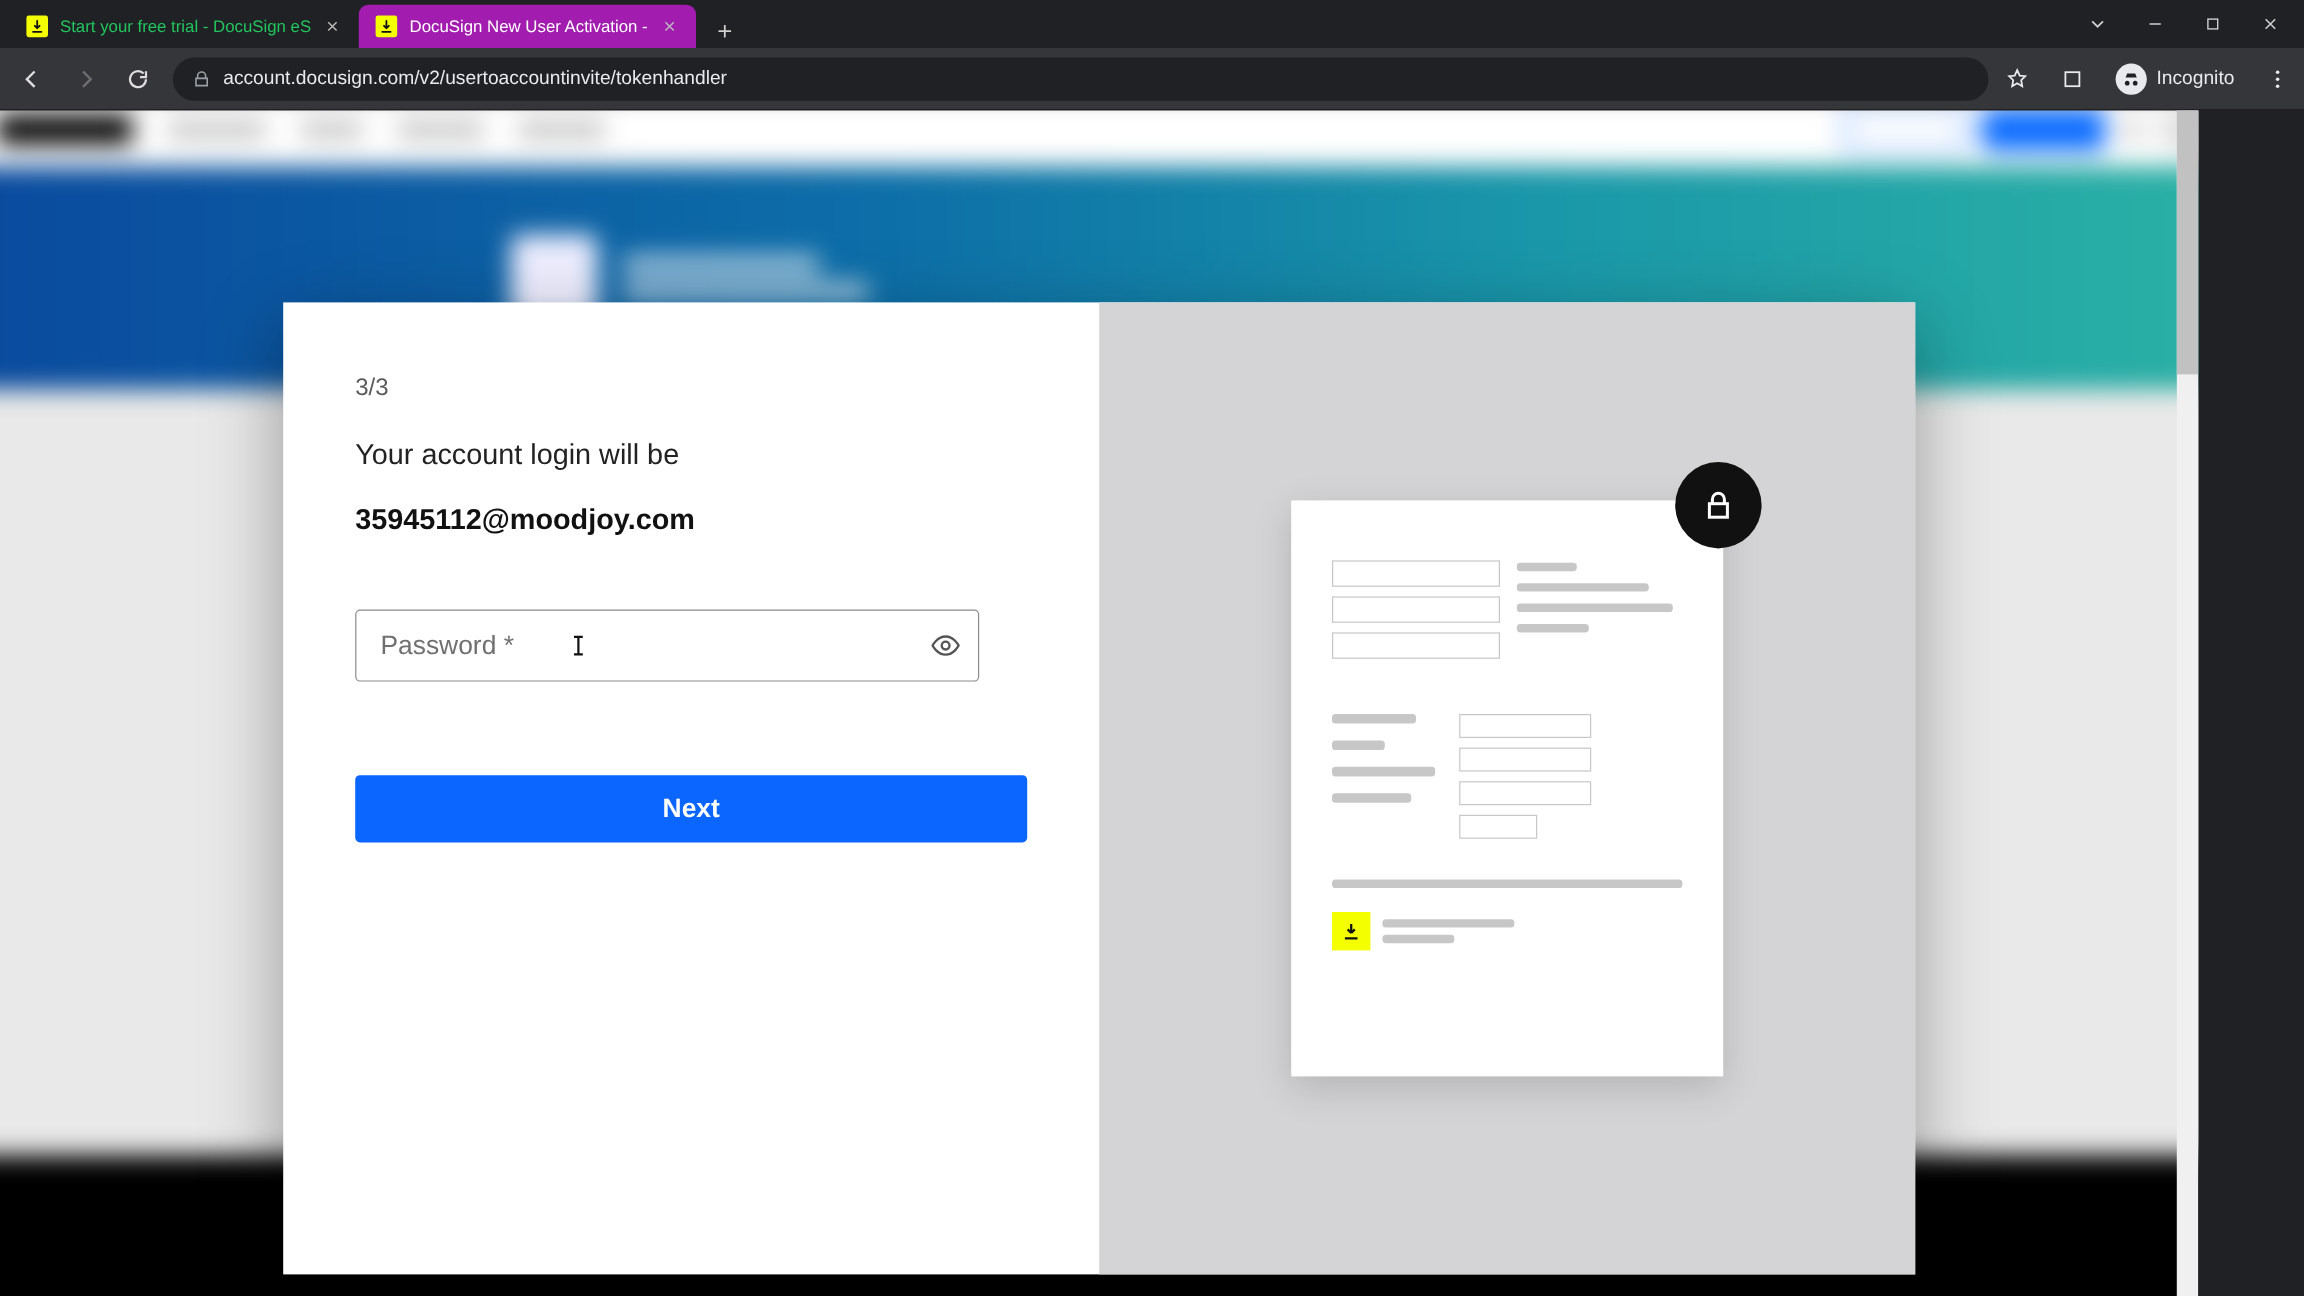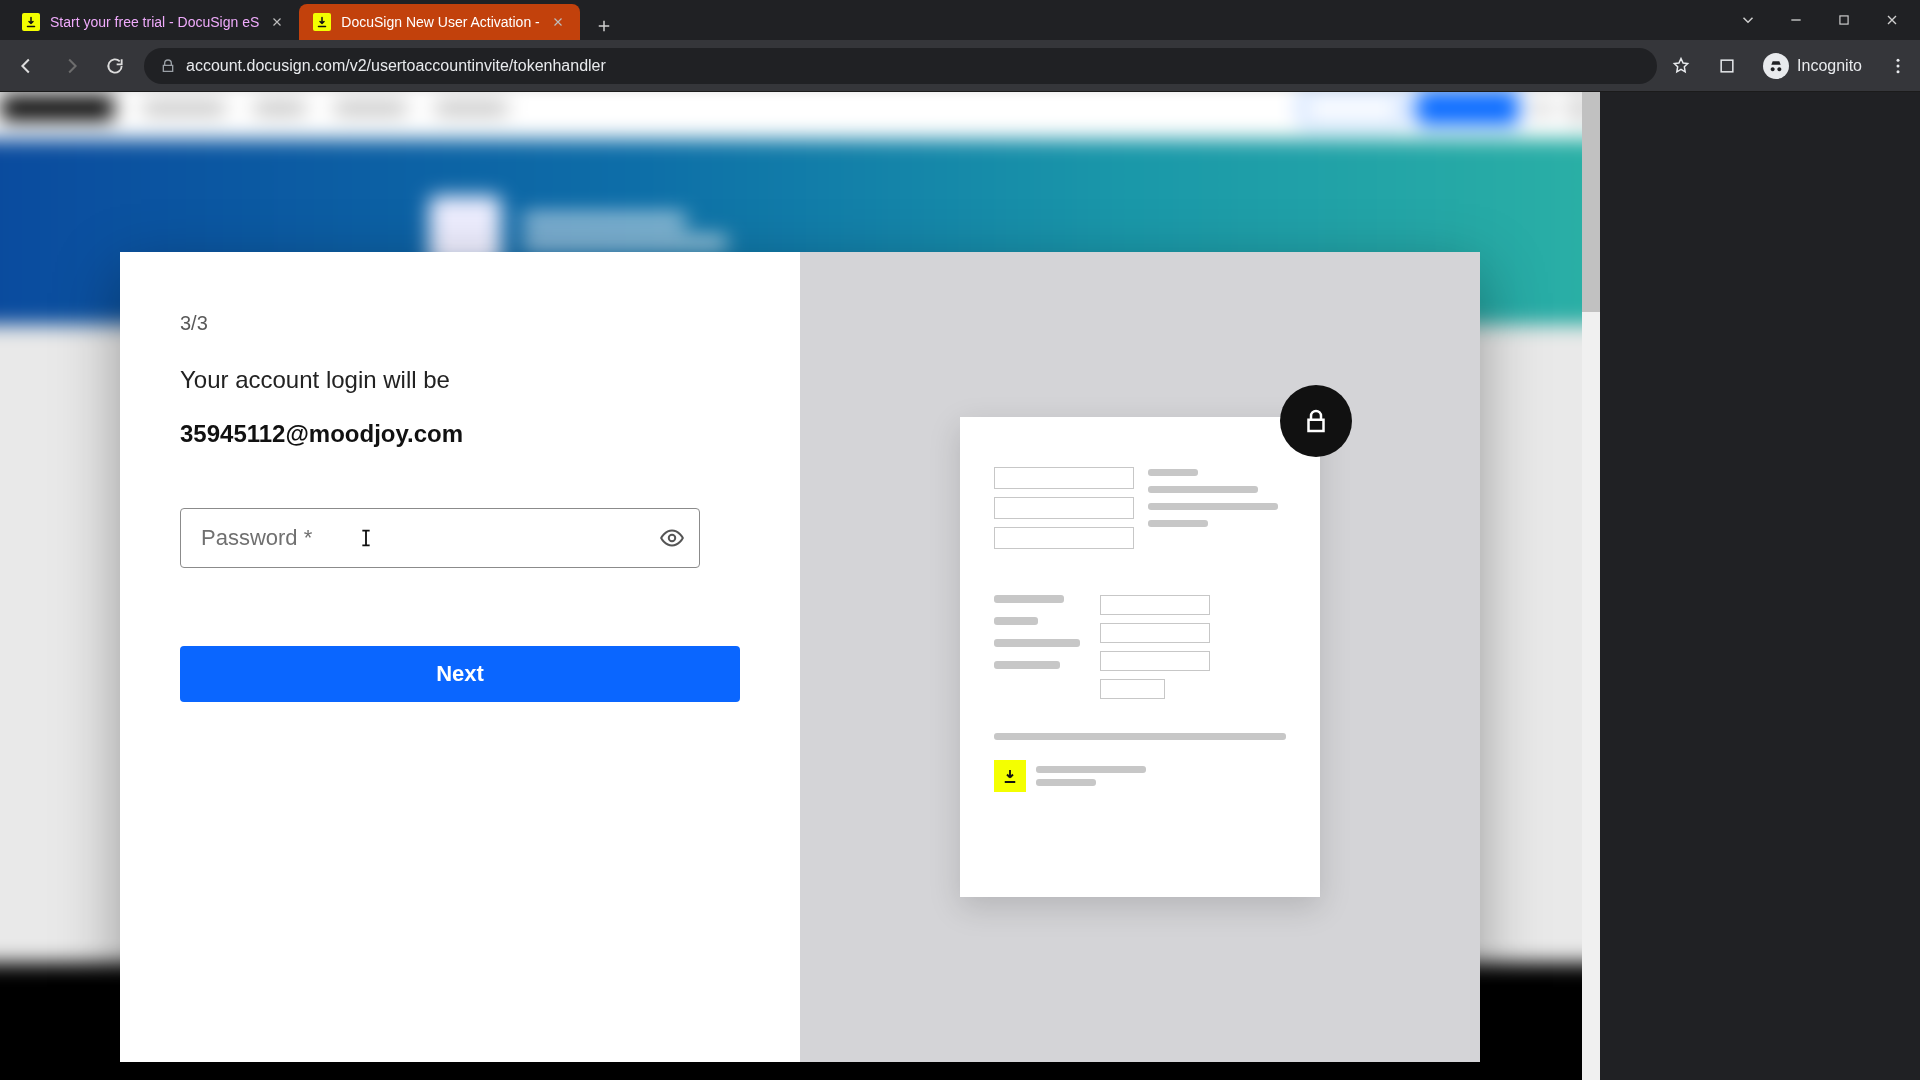--- a/index.html
+++ b/index.html
@@ -5,24 +5,24 @@
   * { box-sizing: border-box; }
   html, body { margin: 0; padding: 0; height: 100%; font-family: -apple-system, BlinkMacSystemFont, "Segoe UI", Helvetica, Arial, sans-serif; }
   body { width: 1920px; height: 1080px; overflow: hidden; background: #202124; }
 
   
   .titlebar { height: 40px; background: #202124; display: flex; align-items: center; padding: 0 8px; }
   .tabs { display: flex; gap: 0; height: 100%; align-items: flex-end; }
   .tab {
     display: flex; align-items: center; gap: 10px;
     height: 36px; padding: 0 14px; border-radius: 8px 8px 0 0;
-    font-size: 14px; color: #f0abfc; max-width: 300px; min-width: 280px;
+    font-size: 14px; color: #22c55e; max-width: 300px; min-width: 280px;
     position: relative;
   }
-  .tab.active { background: #c2410c; color: #ffffff; }
+  .tab.active { background: #a21caf; color: #ffffff; }
   .tab .favicon { width: 18px; height: 18px; background: #f4ff00; border-radius: 2px; display:flex; align-items:center; justify-content:center; }
   .tab .label { flex: 1; white-space: nowrap; overflow: hidden; text-overflow: ellipsis; }
   .tab .close { width: 16px; height:16px; color:#bdbdbd; display:flex;align-items:center;justify-content:center; }
   .newtab { width: 28px; height:28px; display:flex; align-items:center; justify-content:center; margin-left: 10px; color:#cfcfcf; }
   .window-controls { margin-left: auto; display:flex; gap: 28px; color:#cfcfcf; padding-right: 10px; }
   .wc { width: 20px; height:20px; display:flex; align-items:center; justify-content:center; }
 
   
   .omnibar { height: 52px; background: #35363a; display:flex; align-items:center; padding: 0 12px; gap: 14px; border-bottom: 1px solid #1b1b1b;}
   .nav-btn { width: 30px; height:30px; display:flex; align-items:center; justify-content:center; color:#ddd; }
@@ -31,21 +31,21 @@
     flex: 1; height: 36px; background: #202124; border-radius: 18px;
     display:flex; align-items:center; padding: 0 16px; gap: 10px; color:#e8eaed; font-size: 16px;
   }
   .addr .lock { color:#9aa0a6; display:flex; }
   .addr .url { flex:1; white-space: nowrap; overflow:hidden; text-overflow:ellipsis; }
   .right-icons { display:flex; align-items:center; gap: 26px; color:#e8eaed; }
   .incog-badge { display:flex; align-items:center; gap:8px; font-size:16px; }
   .avatar-circle { width:26px; height:26px; border-radius:50%; background:#e8eaed; display:flex; align-items:center; justify-content:center; color:#202124; }
 
   
-  .viewport { position: relative; width:1600px; height: calc(1080px - 40px - 52px); overflow:hidden; }
+  .viewport { position: relative; width:1832px; height: calc(1080px - 40px - 52px); overflow:hidden; }
 
   
   .bg-blur { position:absolute; inset:0; filter: blur(10px); transform: scale(1.03); }
   .bg-topbar { height: 60px; background: #ffffff; display:flex; align-items:center; padding: 0 24px; gap:28px; }
   .bg-logo { width: 110px; height:24px; background:#000; border-radius:4px; }
   .bg-link { width:80px; height:14px; background:#c0c0c0; border-radius:4px; }
   .bg-right { margin-left:auto; display:flex; gap:12px; align-items:center; }
   .bg-btn-outline { width:100px; height:34px; border-radius:6px; border:2px solid #0b6cff; }
   .bg-btn-fill { width:100px; height:34px; border-radius:6px; background:#0b6cff; }
   .bg-circle { width:34px; height:34px; border-radius:50%; background:#ddd; }

